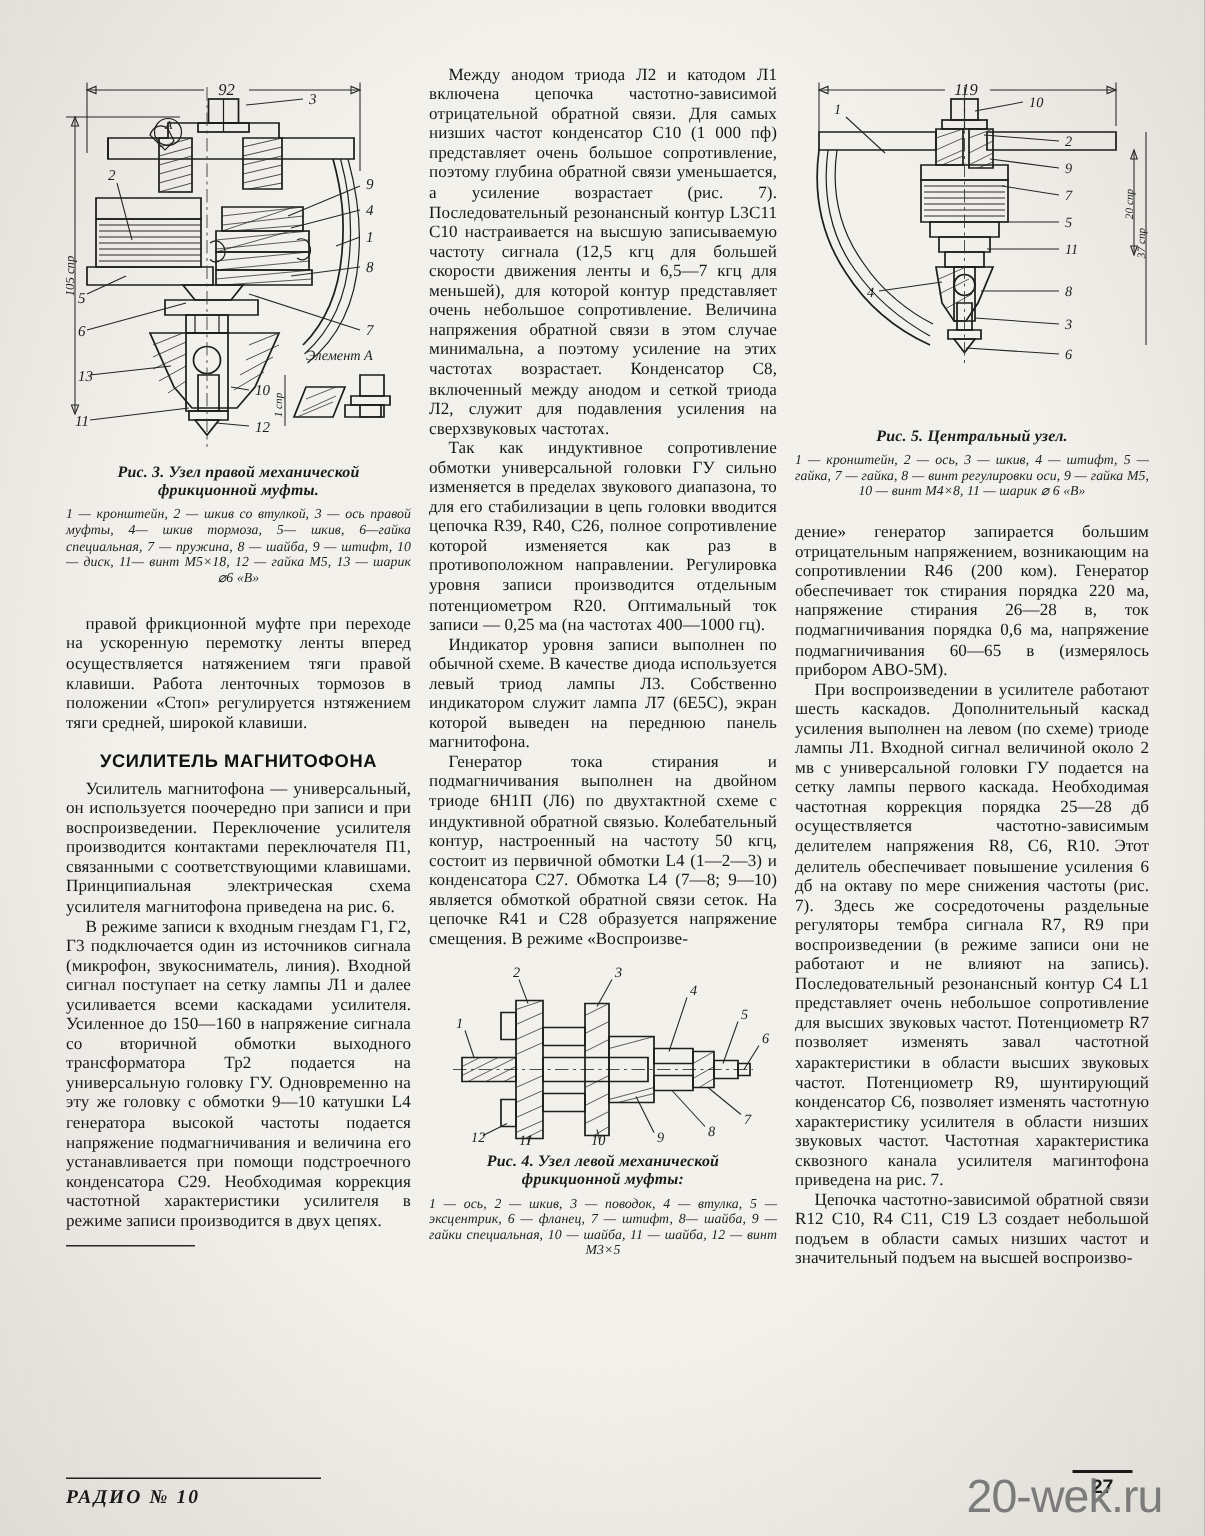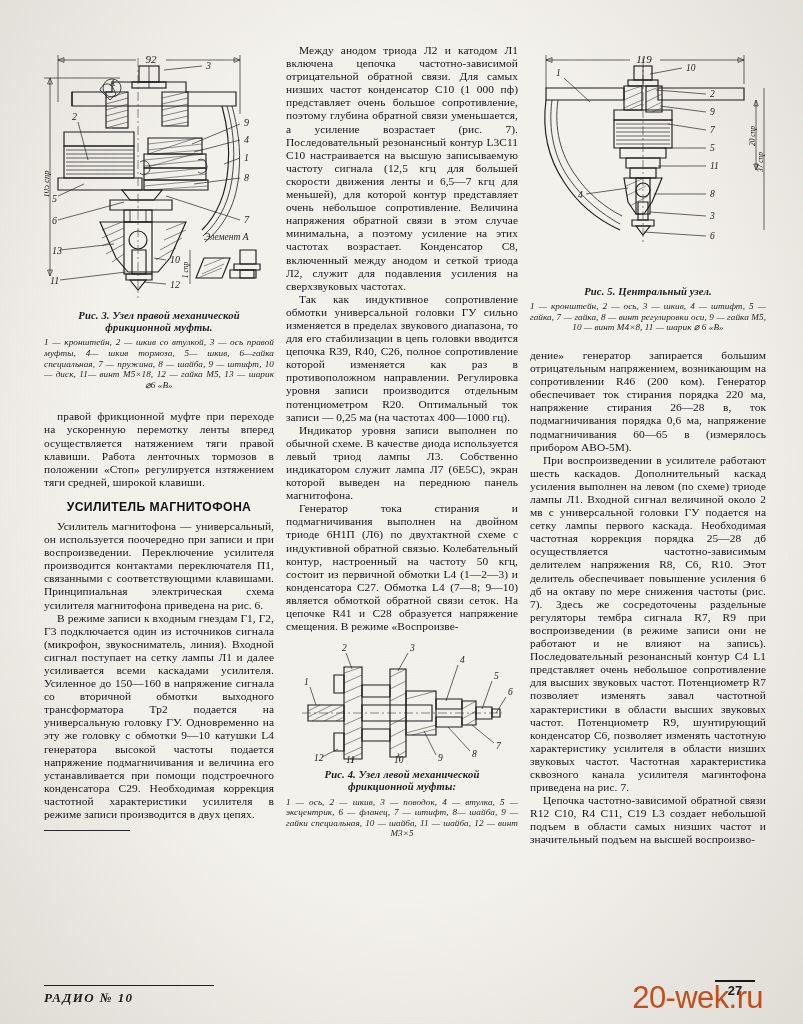--- a/index.html
+++ b/index.html
@@ -135,25 +135,25 @@
     margin: 0 auto 1px auto;
   }
   .page-num .pn-txt {
     font-family: "Liberation Sans", sans-serif;
     font-weight: bold;
     font-size: 13px;
     color: #1a1a1a;
   }
   .watermark {
     position: absolute;
-    right: 40px;
+    right: 28px;
     bottom: 8px;
     font-family: "Liberation Sans", "DejaVu Sans", sans-serif;
     font-size: 31px;
-    color: #c2410c;
+    color: #737373;
     letter-spacing: -0.6px;
     opacity: .92;
     z-index: 45;
   }
 
   
   .figbox { position: relative; }
   .figbox svg { display: block; }
   svg text {
     font-family: "Liberation Serif", serif;

